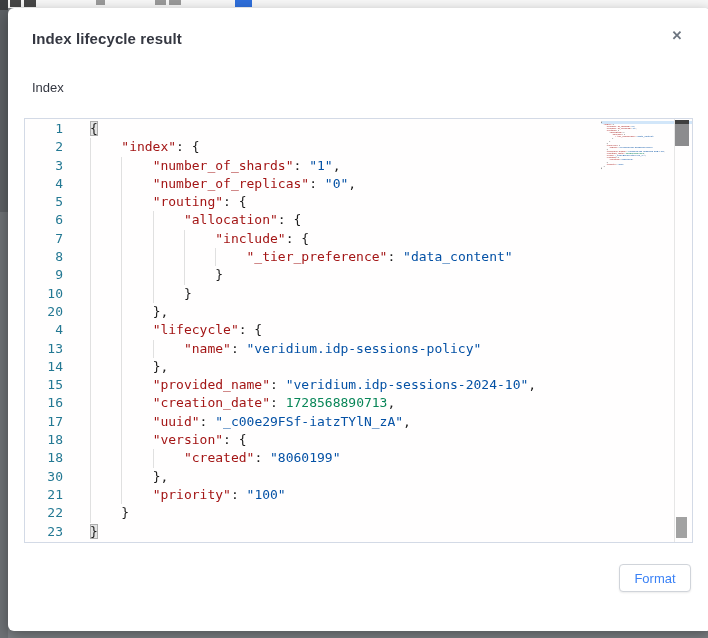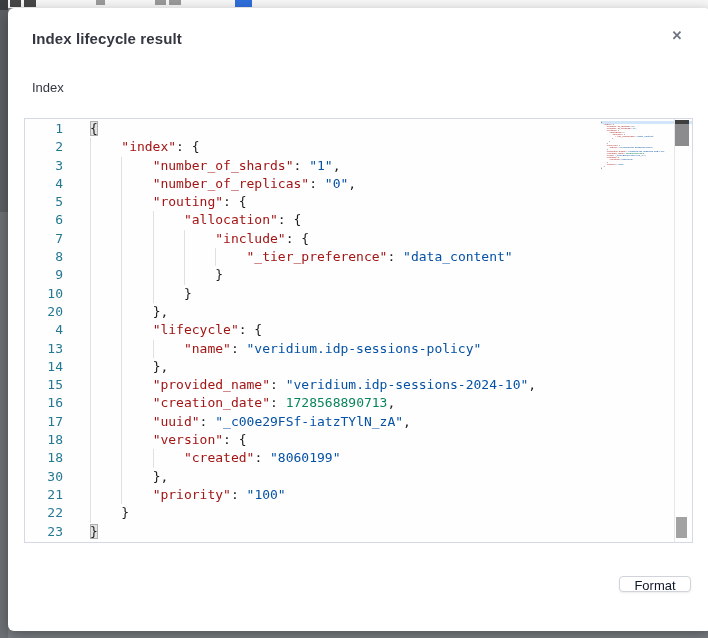--- a/index.html
+++ b/index.html
@@ -73,24 +73,24 @@
   .minimap .crow{height:18.3px;line-height:18.3px;}
   .minimap-hl{position:absolute;left:576px;top:2px;width:91px;height:3px;background:#d2e6f9;}
 
   .scroll-track{position:absolute;right:17px;top:0;bottom:0;width:1px;background:#e6e6e6;}
   .thumb-top{position:absolute;right:3px;top:1px;width:14px;height:26px;
     background:linear-gradient(#3f3f3f 0 4px,#8c8c8e 4px 100%);}
   .mark-bottom{position:absolute;right:5px;top:398px;width:11px;height:21px;background:#a2a2a2;}
 
   
   .format-btn{
-    position:absolute;right:21px;bottom:39px;width:72px;height:16px;
+    position:absolute;right:21px;bottom:39px;width:72px;height:28px;
     background:#fff;border:1px solid #d0d4da;border-radius:4px;
     font-family:"Liberation Sans","DejaVu Sans",sans-serif;
-    font-size:13px;color:#0f172a;
+    font-size:13px;color:#3b82f6;
     box-shadow:0 1px 2px rgba(0,0,0,.08);cursor:pointer;
   }
 </style>
 </head>
 <body>
 
 <div class="bg-left-strip"></div>
 <div class="bg-left-dark"></div>
 <div class="bg-left-frag"></div>
 <div class="bg-top-strip">

